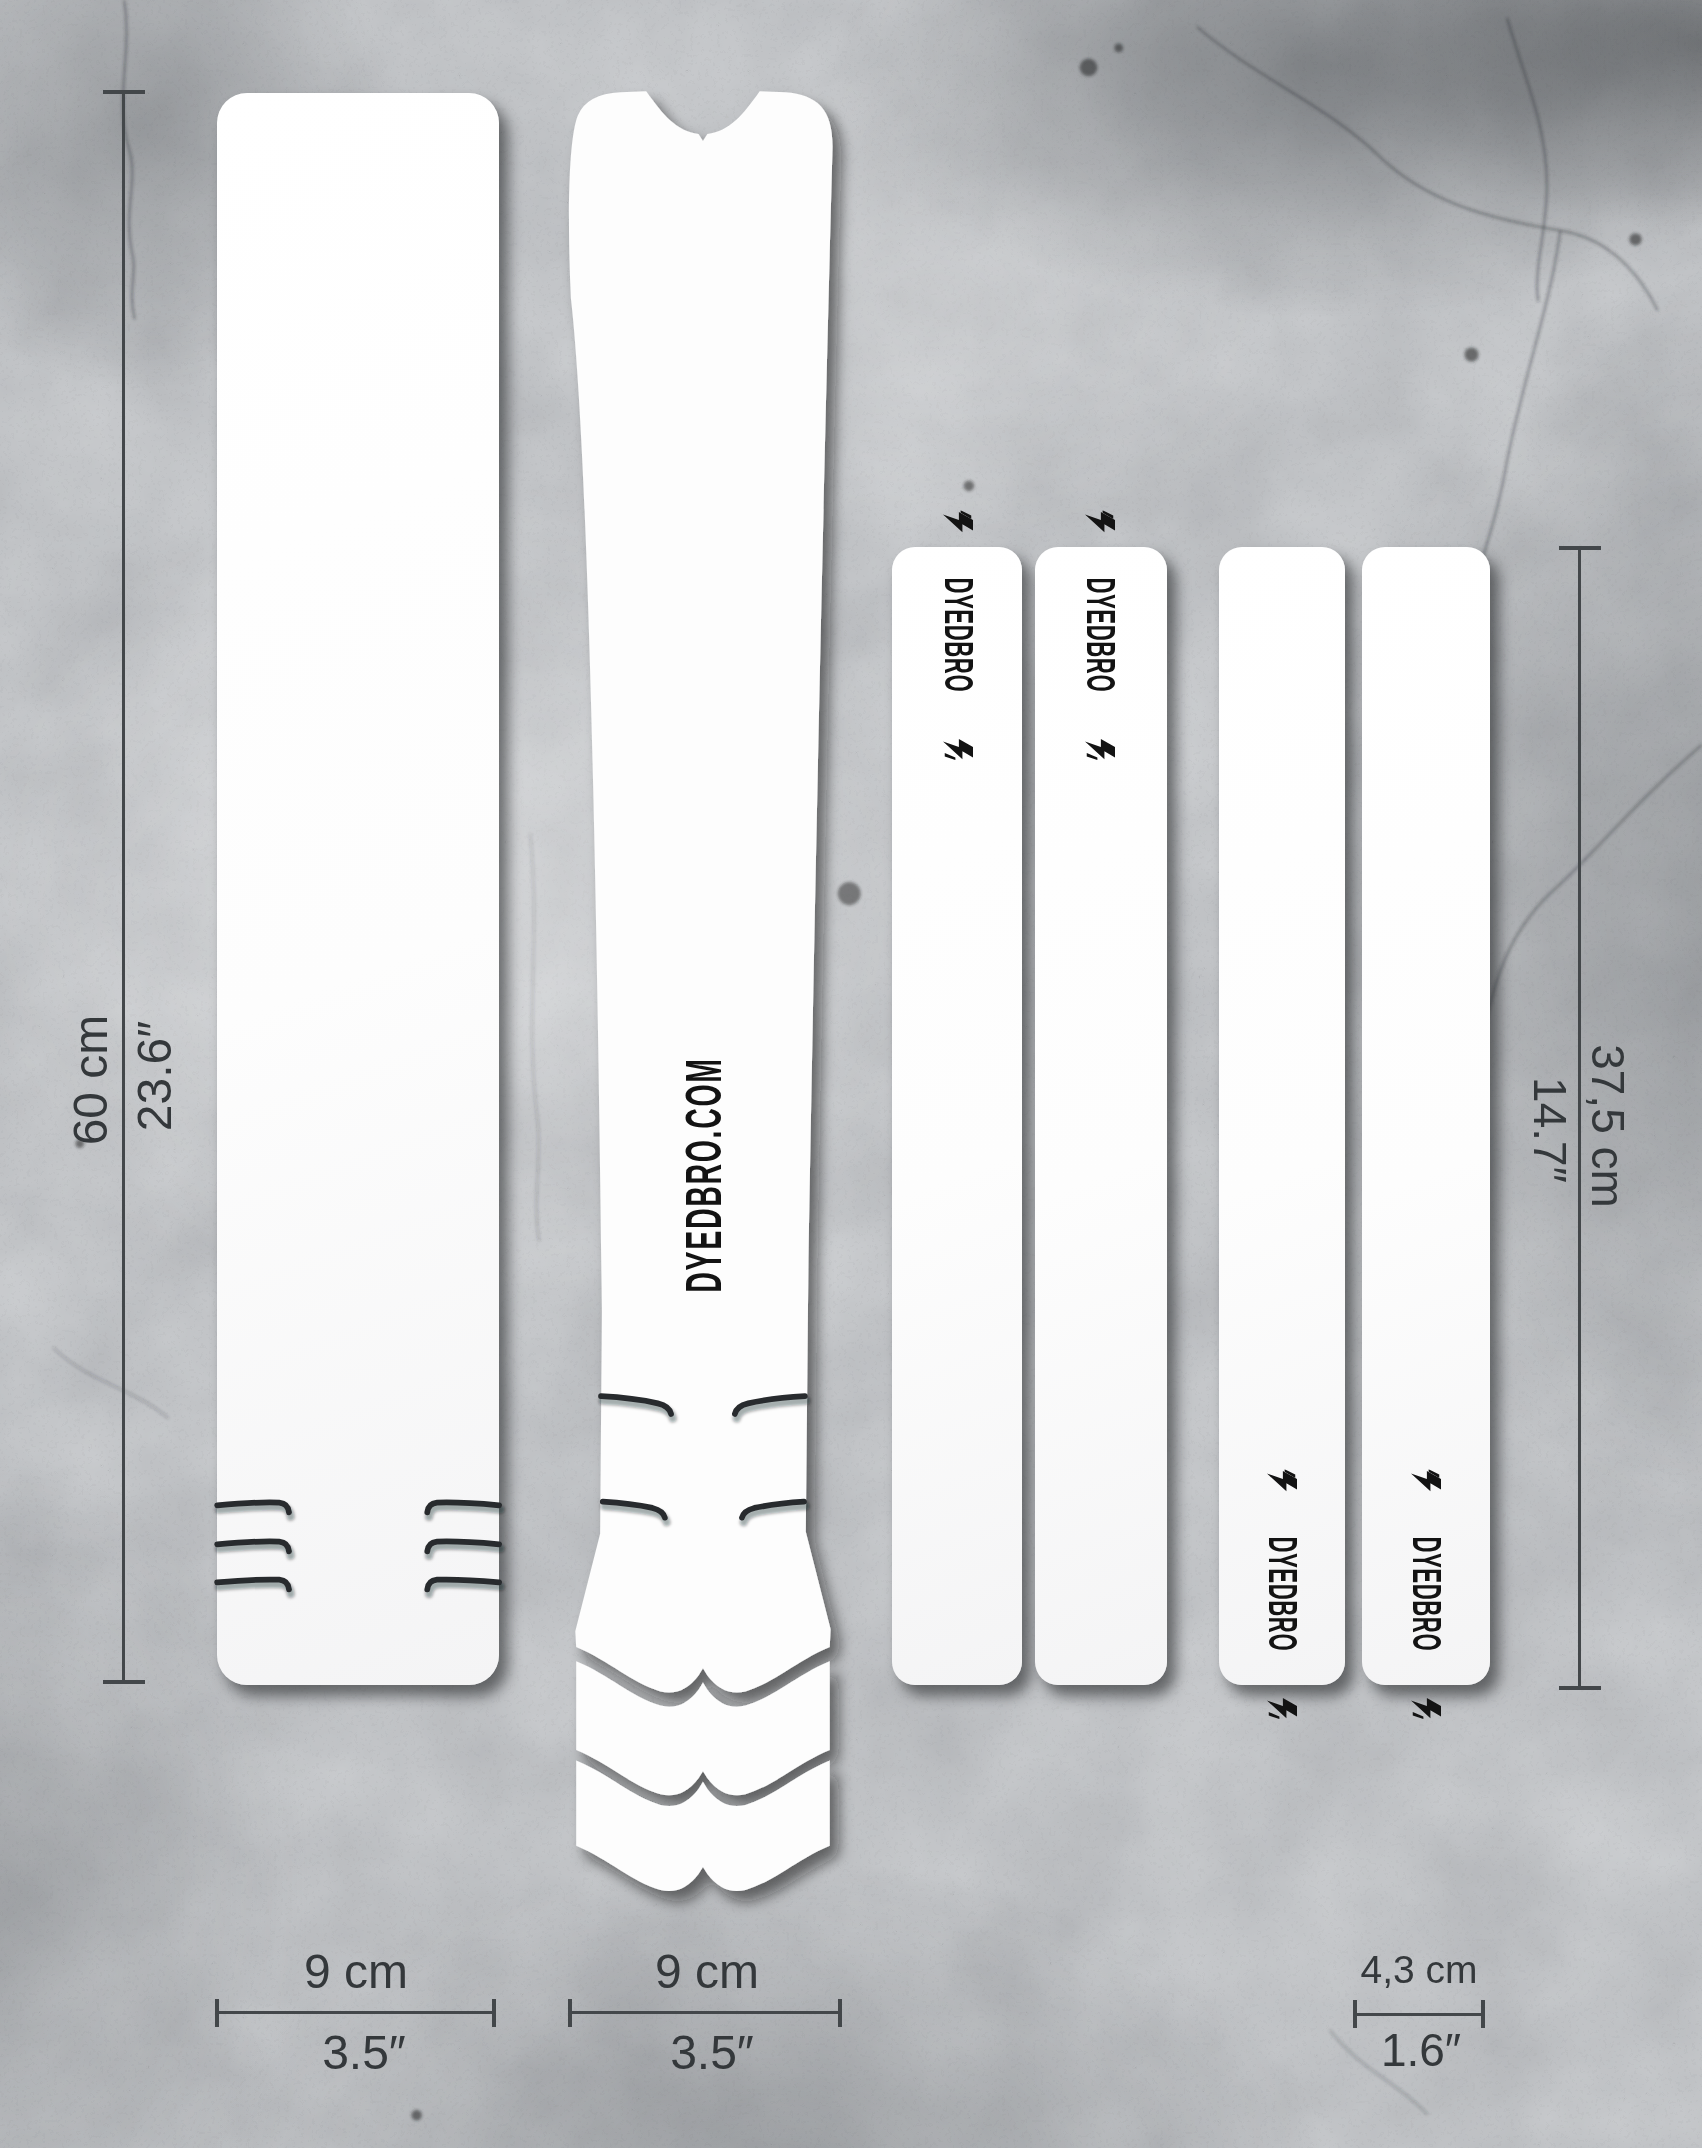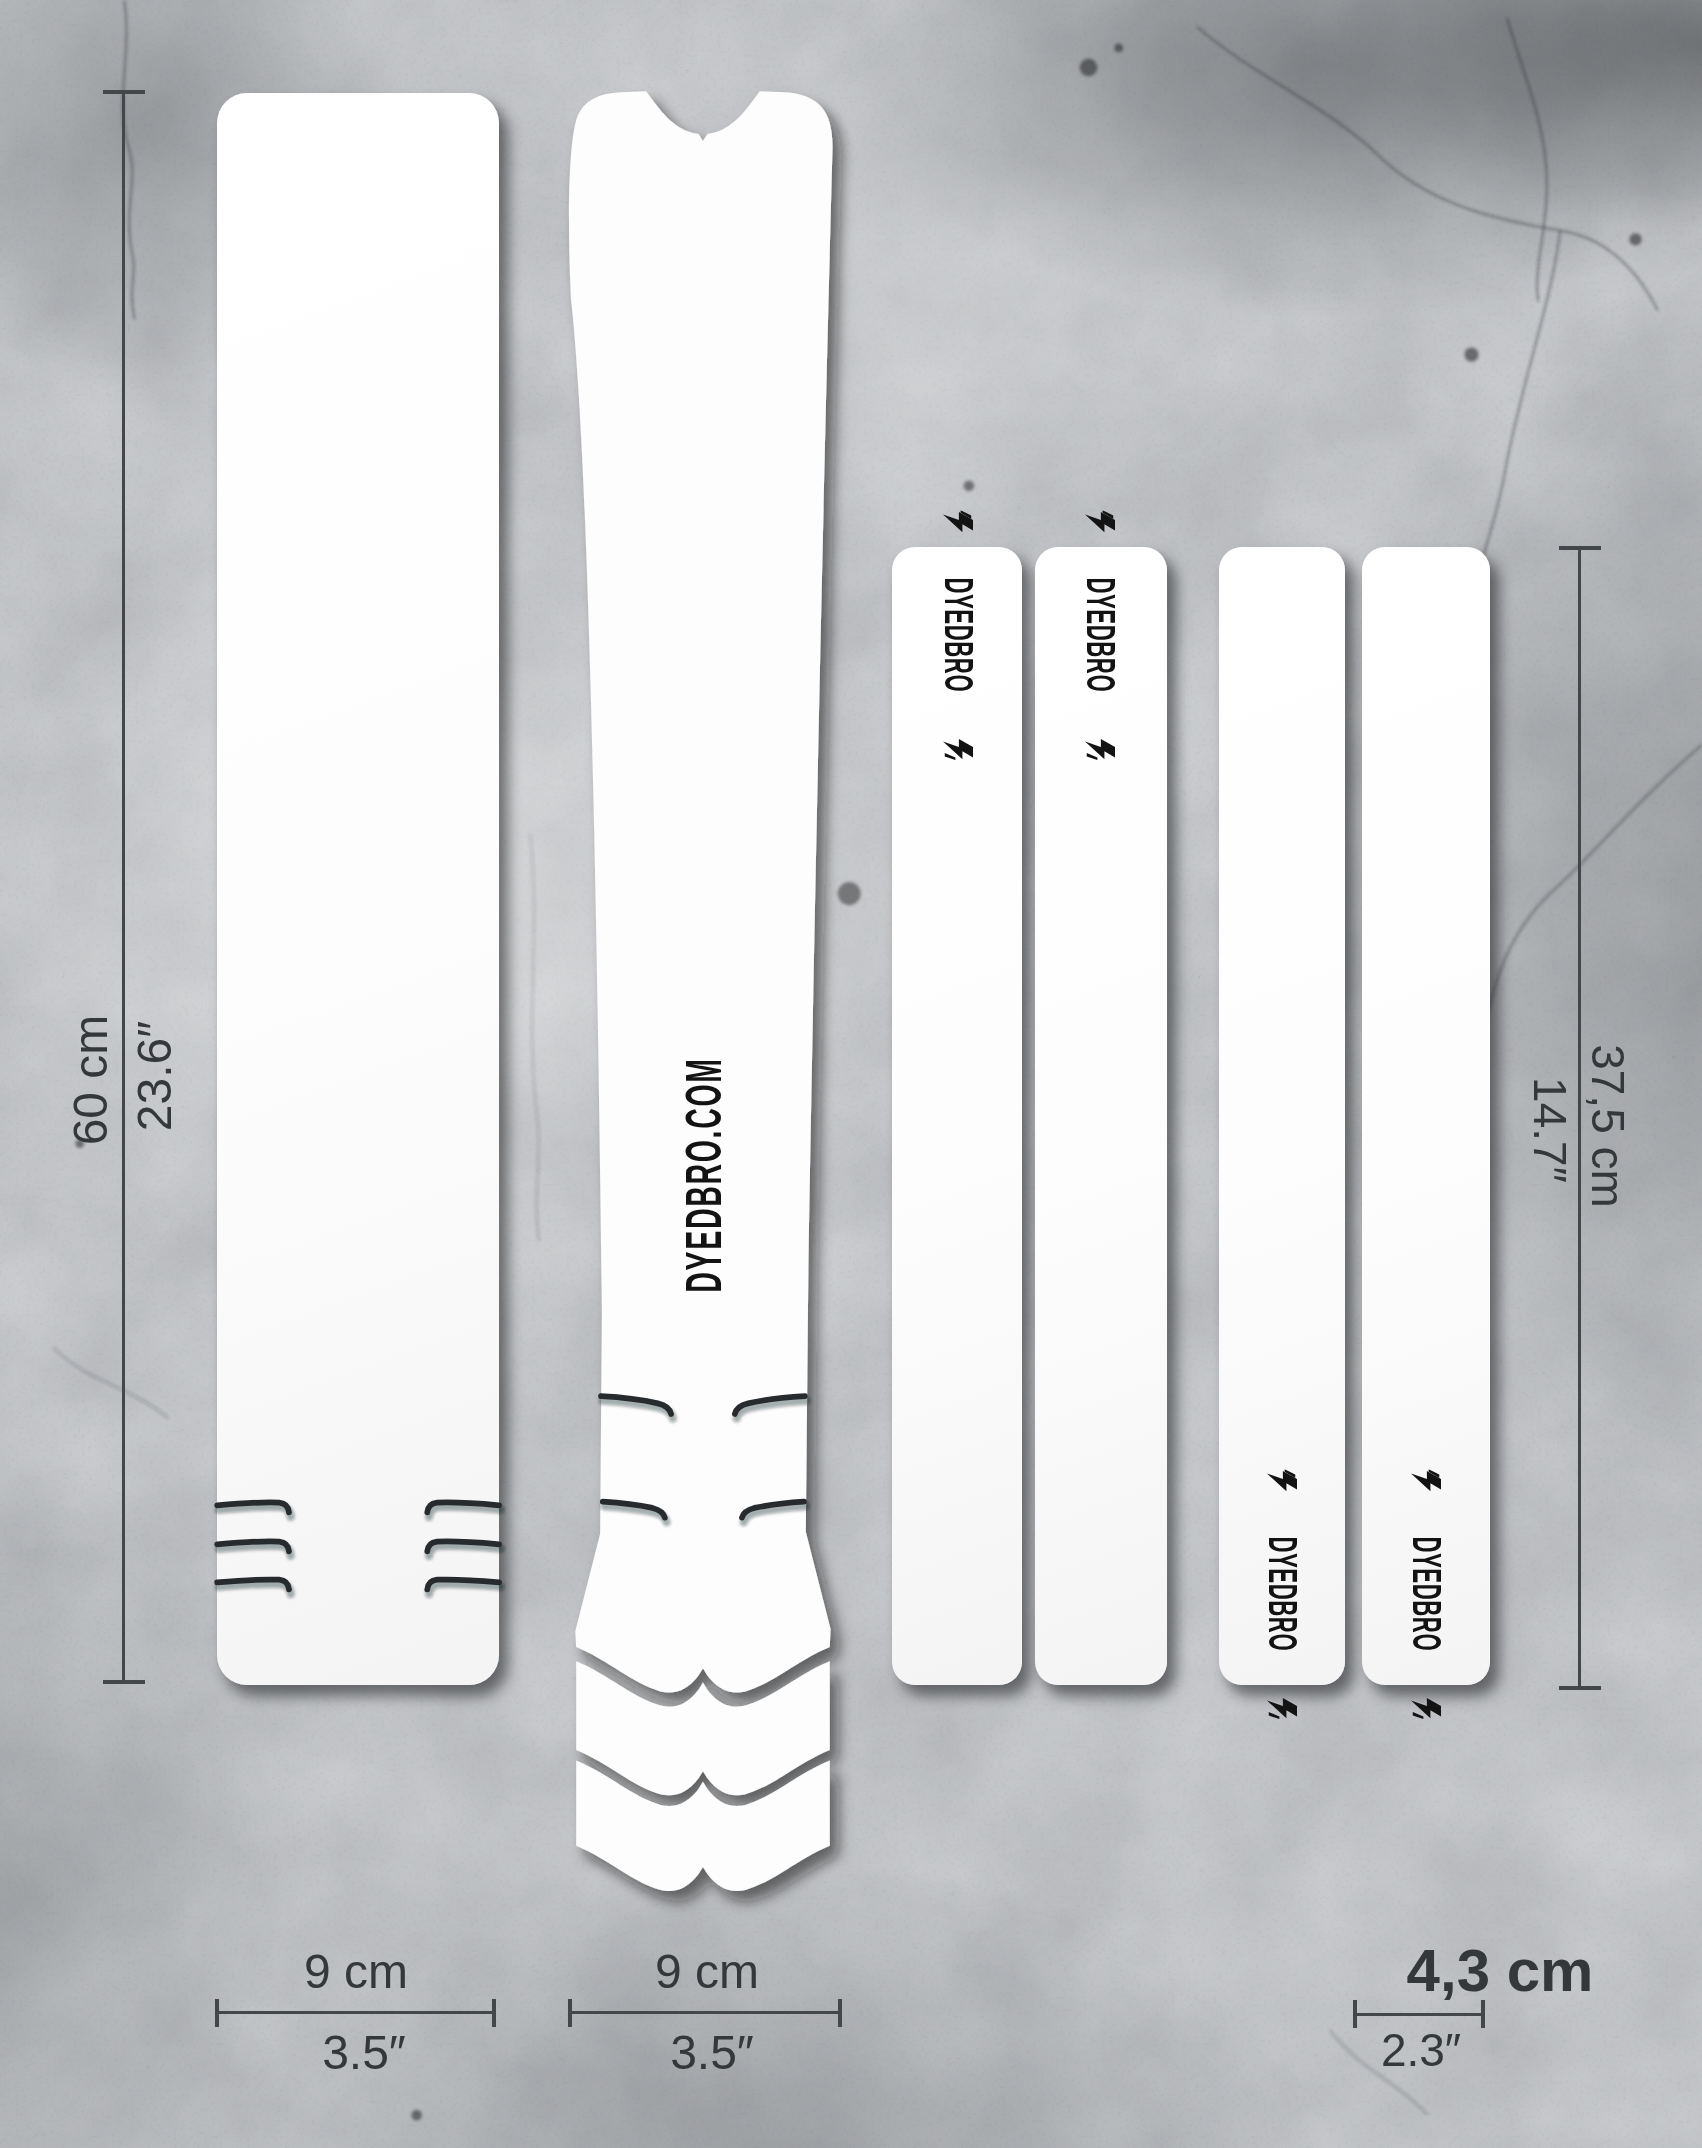--- a/index.html
+++ b/index.html
@@ -286,18 +286,18 @@
     <div class="dline" style="left:568px;top:1999px;width:3.5px;height:28px;"></div>
     <div class="dline" style="left:838px;top:1999px;width:3.5px;height:28px;"></div>
     <div class="dim-label" style="left:707px;top:1971px;">9 cm</div>
     <div class="dim-label" style="left:712px;top:2052px;">3.5″</div>
   </div>
 
   <div class="dim">
     <div class="dline" style="left:1355px;top:2013px;width:129px;height:2.7px;"></div>
     <div class="dline" style="left:1353px;top:2000px;width:3.5px;height:28px;"></div>
     <div class="dline" style="left:1481px;top:2000px;width:3.5px;height:28px;"></div>
-    <div class="dim-label" style="left:1500px;top:1970px;font-size:60px;font-weight:bold;">4,3 cm</div>
-    <div class="dim-label" style="left:1421px;top:2050px;font-size:46px;">2.3″</div>
+    <div class="dim-label" style="left:1419px;top:1970px;font-size:39px;">4,3 cm</div>
+    <div class="dim-label" style="left:1421px;top:2050px;font-size:46px;">1.6″</div>
   </div>
 
 </div>
 
 
 </body></html>

